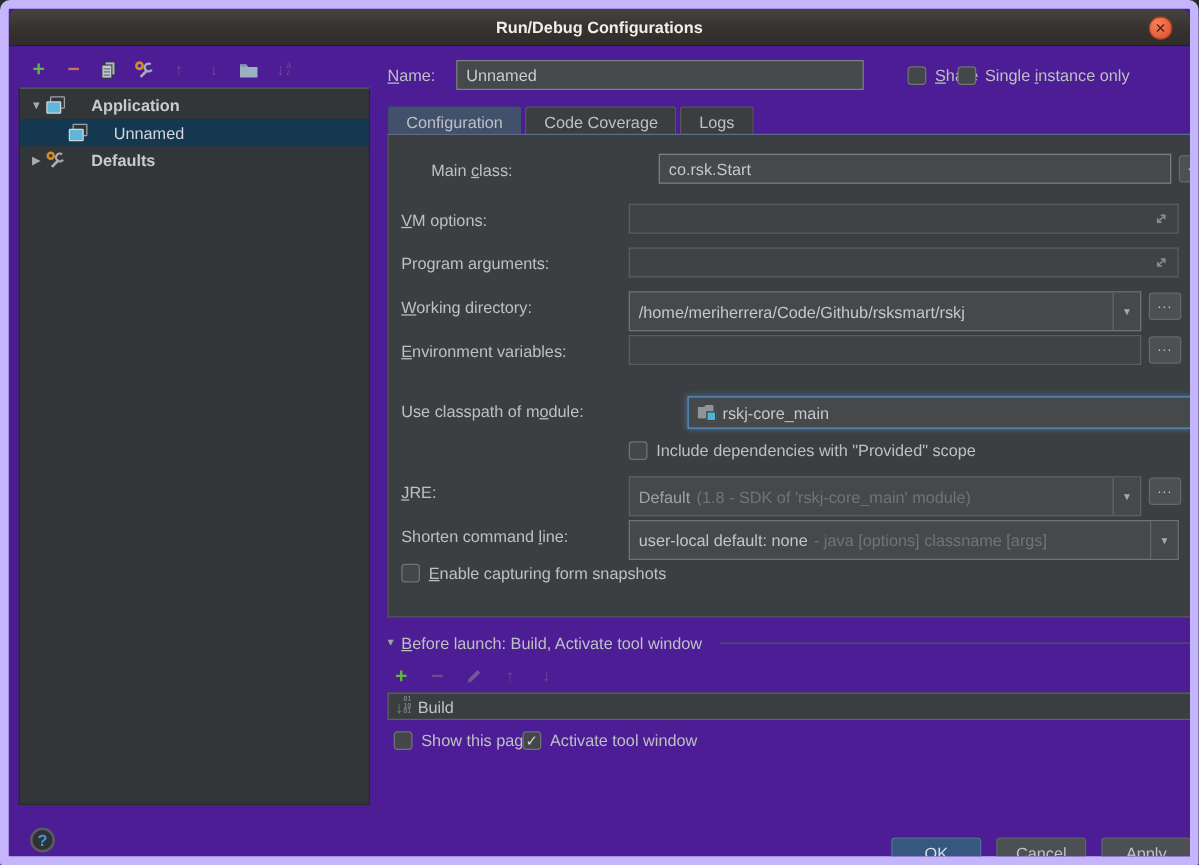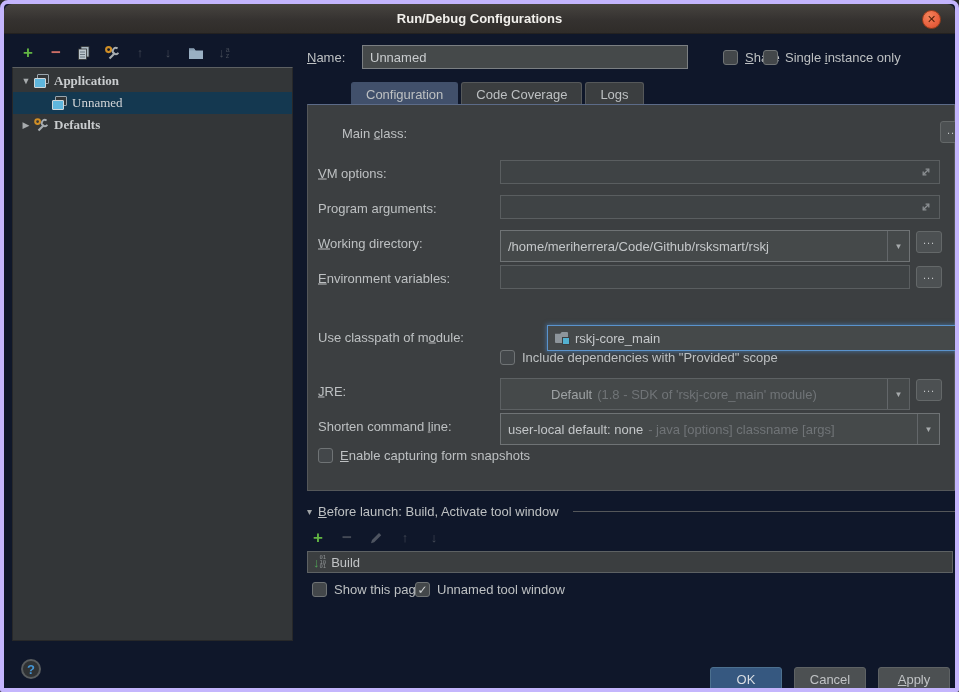--- a/index.html
+++ b/index.html
@@ -1,19 +1,19 @@
 <!DOCTYPE html>
 <html><head>
 <meta charset="utf-8">
 <style>
   html,body{margin:0;padding:0;background:#2a2a2a;}
   *{box-sizing:border-box;}
-  .dlg{position:relative;width:959px;height:692px;background:#0f172a;
+  .dlg{position:relative;width:959px;height:692px;background:#4c1d95;
        font-family:"Liberation Sans","DejaVu Sans",sans-serif;font-size:13px;color:#bdc0c2;
-       border-radius:8px 8px 2px 2px;overflow:hidden;border:4px solid #c4b5fd;}
+       border-radius:8px 8px 2px 2px;overflow:hidden;border:7px solid #c4b5fd;}
   u{text-decoration:underline;}
 
   
   .titlebar{position:absolute;top:0;left:0;right:0;height:30px;
             background:linear-gradient(#474440,#353230 55%,#2f2c29);
             border-bottom:1px solid #232120;border-radius:8px 8px 0 0;}
   .title{position:absolute;left:0;right:0;top:0;height:30px;line-height:30px;text-align:center;
          font-weight:bold;color:#f1efeb;font-size:13px;}
   .closebtn{position:absolute;right:14px;top:6px;width:19px;height:19px;border-radius:50%;
             background:radial-gradient(circle at 35% 30%,#f4835a,#e8603f 60%,#cf4f28);
@@ -28,21 +28,21 @@
   .glyph-plus{color:#62b543;font-weight:bold;font-size:17px;}
   .glyph-minus{color:#cd6e66;font-weight:bold;font-size:17px;}
   .glyph-arrow{color:#85898c;font-weight:bold;font-size:13px;}
   .sorticon{display:inline-flex;align-items:center;}
   .sorticon .az{display:flex;flex-direction:column;font-size:7px;line-height:6px;color:#85898c;margin-left:1px;}
 
   .treepanel{position:absolute;left:8px;top:63px;width:281px;height:574px;background:#333638;
              border:1px solid #272829;border-top-color:#5d6062;}
   .trow{position:absolute;left:0;right:0;height:22px;display:flex;align-items:center;}
   .trow .twisty{width:14px;margin-left:6px;font-size:9px;color:#a7abad;text-align:center;flex:none;}
-  .trow .tlabel{margin-left:5px;white-space:nowrap;font-family:Liberation Serif, serif;}
+  .trow .tlabel{margin-left:21px;white-space:nowrap;}
   .trow.sel{background:#143850;}
   .bold{font-weight:bold;color:#c9ccce;}
   .appicon{position:relative;width:16px;height:14px;flex:none;}
   .appicon::before{content:"";position:absolute;left:4px;top:0;width:10px;height:8px;
                    border:1px solid #9aa5ad;background:#333638;border-radius:1px;}
   .appicon::after{content:"";position:absolute;left:1px;top:4px;width:10px;height:8px;
                   border:1px solid #cfd6da;background:#5fb6dd;border-radius:1px;}
 
   
   .lbl{color:#bdc0c2;white-space:nowrap;}
@@ -50,21 +50,21 @@
   .nameinput{position:absolute;left:358px;top:41px;width:326px;height:24px;background:#45494a;
              border:1px solid #7b7f82;color:#c9ccce;font:13px "Liberation Sans",sans-serif;padding:0 7px;outline:none;}
   .cb{width:15px;height:15px;background:#43474a;border:1px solid #6f7375;border-radius:3px;flex:none;
       display:inline-flex;align-items:center;justify-content:center;color:#ced2d4;font-size:12px;line-height:1;cursor:pointer;}
   .cbrow{position:absolute;display:flex;align-items:center;gap:7px;cursor:default;}
 
   
   .tabs{position:absolute;left:303px;top:78px;display:flex;}
   .tab{height:23px;padding:0 14px;display:flex;align-items:center;background:#3b3e40;
        border:1px solid #55585a;border-bottom:none;border-radius:3px 3px 0 0;margin-right:3px;cursor:pointer;}
-  .tab.active{background:#41506b;border-color:#41506b;margin-left:44px;}
+  .tab.active{background:#41506b;border-color:#41506b;}
   .panel{position:absolute;left:303px;top:100px;width:648px;height:387px;
          border:1px solid #545759;border-top-color:#5c6b88;background:#3c3f41;}
   .frow{position:absolute;left:10px;width:628px;height:26px;}
   .flabel{position:absolute;left:0;top:50%;transform:translateY(-50%);white-space:nowrap;}
   .ctrl{position:absolute;top:0;}
   .tfield{height:24px;background:#45494a;border:1px solid #7b7f82;color:#c5c8ca;
           display:flex;align-items:center;padding:0 7px;overflow:hidden;white-space:nowrap;}
   .tfield.disabled{background:#3f4345;border-color:#5a5e60;justify-content:flex-end;}
   .combo{height:32px;background:#45494a;border:1px solid #6f7375;color:#c5c8ca;
          display:flex;align-items:center;overflow:hidden;}
@@ -205,20 +205,23 @@
       </div>
     <div class="tab">
         <span>Logs</span>
       </div>
   </div>
 
   <div class="panel">
 
     <div class="frow" style="top:15px;margin-left:24px;">
       <span class="flabel"><span>Main </span><u>c</u><span>lass:</span></span>
+      <div class="ctrl tfield" style="left:182px;width:410px;">
+          <span>co.rsk.Start</span>
+        </div>
       <div class="btn-dots" style="left:598px;">
           <span>...</span>
         </div>
     </div>
 
     <div class="frow" style="top:55px;">
       <span class="flabel"><span></span><u>V</u><span>M options:</span></span>
       <div class="ctrl tfield disabled" style="left:182px;width:440px;">
         <span style="flex:1;"></span>
         <svg width="12" height="12" viewBox="0 0 12 12">
@@ -263,41 +266,41 @@
     <div class="frow" style="top:160px;">
       <span class="flabel"><span></span><u>E</u><span>nvironment variables:</span></span>
       <div class="ctrl tfield" style="left:182px;width:410px;border-color:#5a5e60;background:#3f4345;">
           <span></span>
         </div>
       <div class="btn-dots" style="left:598px;">
           <span>...</span>
         </div>
     </div>
 
-    <div class="frow" style="top:220px;height:23px;">
+    <div class="frow" style="top:209px;height:23px;">
       <span class="flabel"><span>Use classpath of m</span><u>o</u><span>dule:</span></span>
       <div class="ctrl combo focused" style="left:182px;width:440px;margin-left:47px;">
         <span class="val">
           <span class="modicon"></span>
           <span>rskj-core_main</span>
         </span>
         <span class="arrow">
             <span>▼</span>
           </span>
       </div>
     </div>
 
     <div class="cbrow" style="left:192px;top:245px;position:absolute;">
       <span class="cb"></span>
       <span class="lbl">Include dependencies with "Provided" scope</span>
     </div>
 
     <div class="frow" style="top:273px;">
       <span class="flabel"><span></span><u>J</u><span>RE:</span></span>
-      <div class="ctrl combo" style="left:182px;width:410px;border-color:#5d6163;padding-left:43px;">
+      <div class="ctrl combo" style="left:182px;width:410px;border-color:#5d6163;">
         <span class="val">
             <span class="dim1">Default</span>
             <span class="dim2">(1.8 - SDK of 'rskj-core_main' module)</span>
           </span>
         <span class="arrow">
             <span>▼</span>
           </span>
       </div>
       <div class="btn-dots" style="left:598px;">
           <span>...</span>
@@ -362,21 +365,21 @@
   </div>
 
   <div class="cbrow" style="left:308px;top:578px;">
     <span class="cb"></span>
     <span class="lbl">Show this page</span>
   </div>
   <div class="cbrow" style="left:411px;top:578px;">
     <span class="cb">
         <span>✓</span>
       </span>
-    <span class="lbl">Unnamed tool window</span>
+    <span class="lbl">Activate tool window</span>
   </div>
 
   <div class="helpbtn">
       <span>?</span>
     </div>
   <div class="btn primary" style="left:706px;">
       <span>OK</span>
     </div>
   <div class="btn" style="left:790px;">
       <span>Cancel</span>

